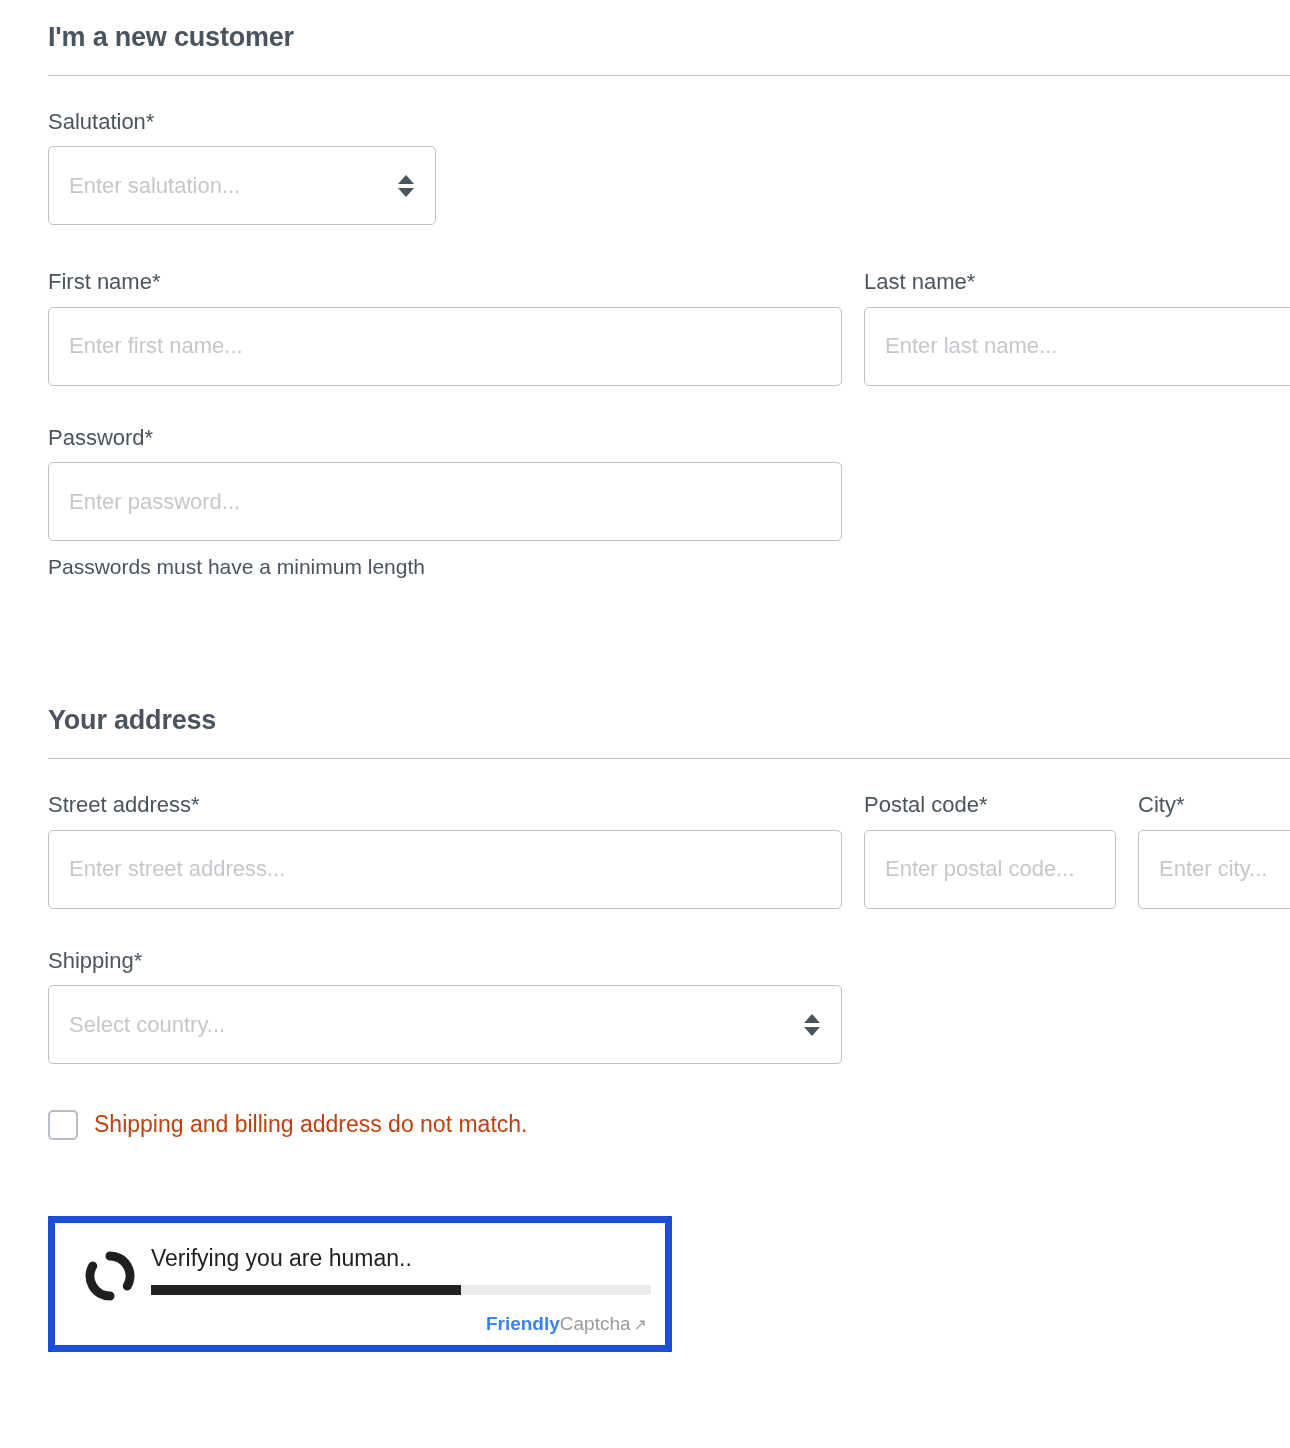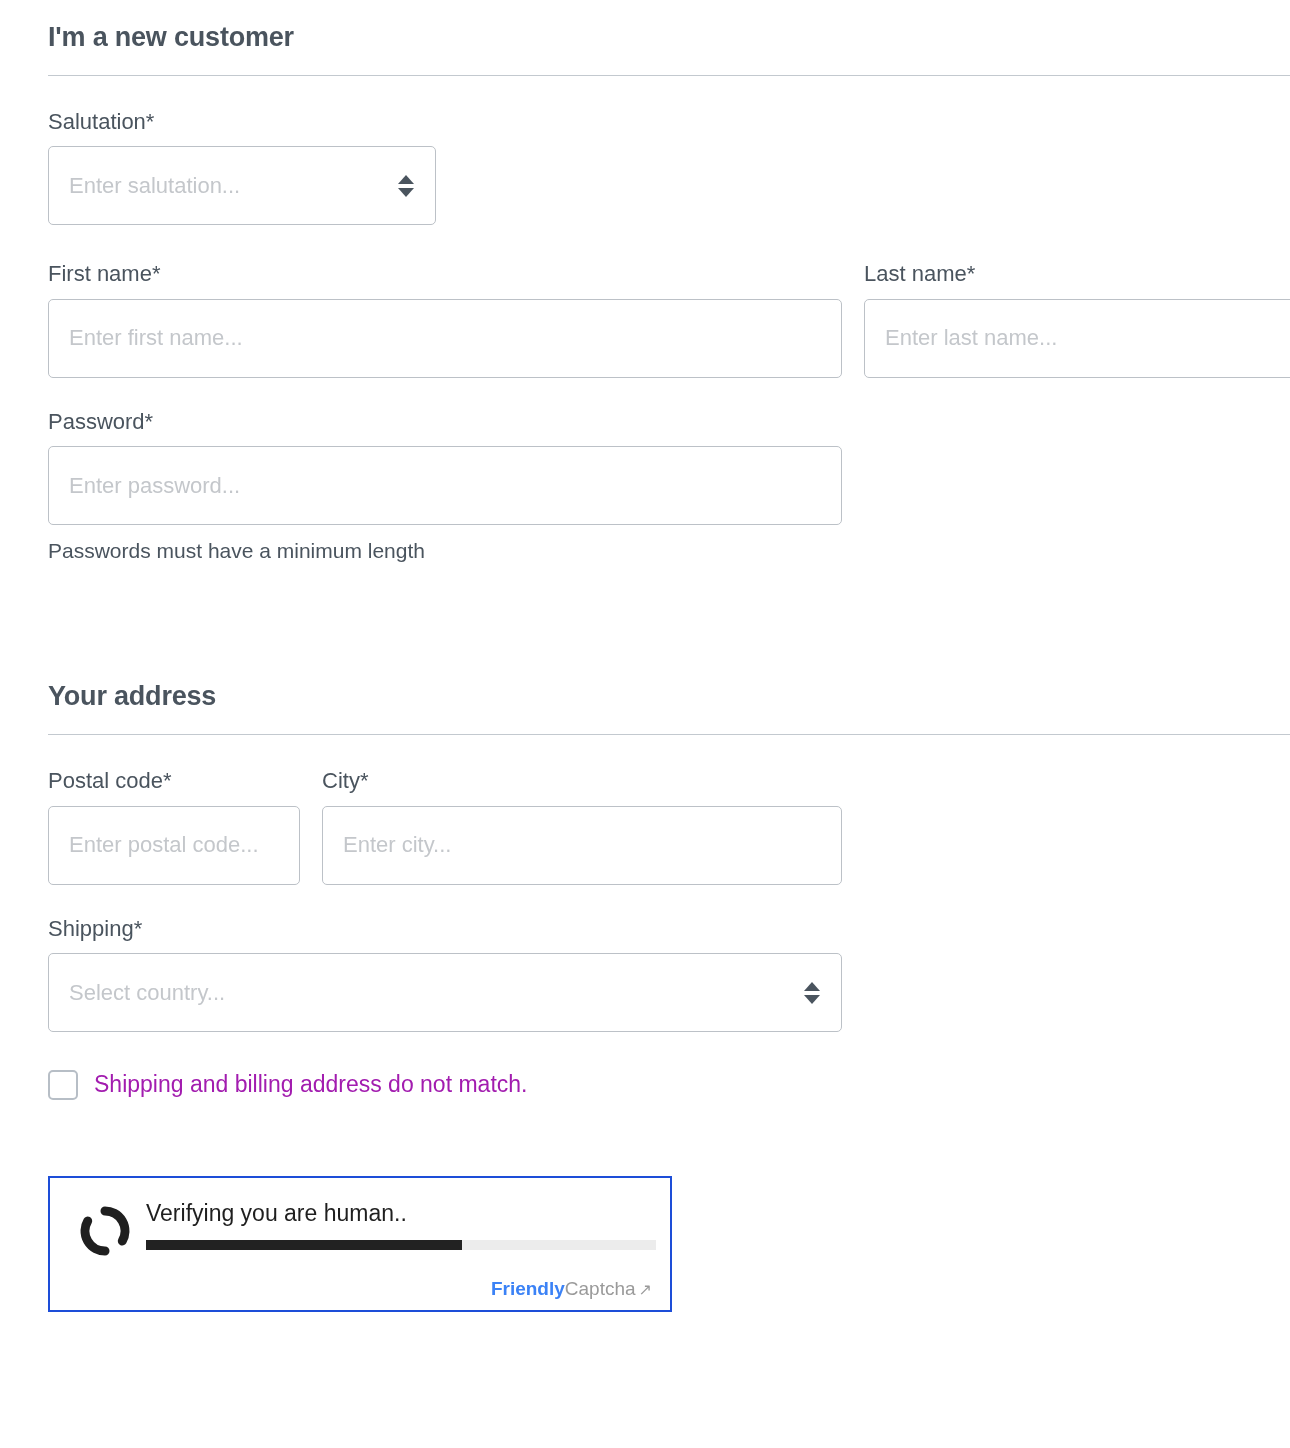--- a/index.html
+++ b/index.html
@@ -43,21 +43,21 @@
   .row {
     display: flex;
     gap: 22px;
   }
   .col-full  { width: 794px; flex: 0 0 794px; }
   .col-left  { width: 794px; flex: 0 0 794px; }
   .col-right { width: 794px; flex: 0 0 794px; }
   .col-postal{ width: 252px; flex: 0 0 252px; }
   .col-city  { width: 520px; flex: 0 0 520px; }
 
-  .field { margin-bottom: 0; }
+  .field { margin-bottom: 8px; }
 
   .field-label {
     display: block;
     font-size: 22px;
     color: #4a545e;
     line-height: 1.2;
     margin-bottom: 11px;
     white-space: nowrap;
   }
 
@@ -118,30 +118,30 @@
   .checkbox-box {
     width: 30px;
     height: 30px;
     flex: 0 0 30px;
     border: 2px solid #b7bec6;
     border-radius: 5px;
     background: #fff;
   }
   .checkbox-label {
     font-size: 23px;
-    color: #a21caf;
+    color: #c2410c;
     line-height: 1.2;
     white-space: nowrap;
   }
 
   
   .captcha {
     width: 624px;
     height: 136px;
-    border: 2px solid #1d4ed8;
+    border: 7px solid #1d4ed8;
     background: #ffffff;
     padding: 16px 14px 10px 14px;
     display: flex;
     flex-direction: column;
   }
   .captcha-main {
     display: flex;
     align-items: flex-start;
     gap: 14px;
     flex: 1;
@@ -230,20 +230,24 @@
     </div>
   </div>
 
   <div style="height:118px"></div>
   <h2 class="section-title">Your address</h2>
   <div style="height:22px"></div>
   <hr class="section-rule">
   <div style="height:33px"></div>
 
   <div class="row">
+    <div class="field col-left">
+      <label class="field-label">Street address*</label>
+      <input class="control" type="text" placeholder="Enter street address..." style="">
+    </div>
     <div class="field col-postal">
       <label class="field-label">Postal code*</label>
       <input class="control" type="text" placeholder="Enter postal code..." style="">
     </div>
     <div class="field col-city">
       <label class="field-label">City*</label>
       <input class="control" type="text" placeholder="Enter city..." style="">
     </div>
   </div>
 

